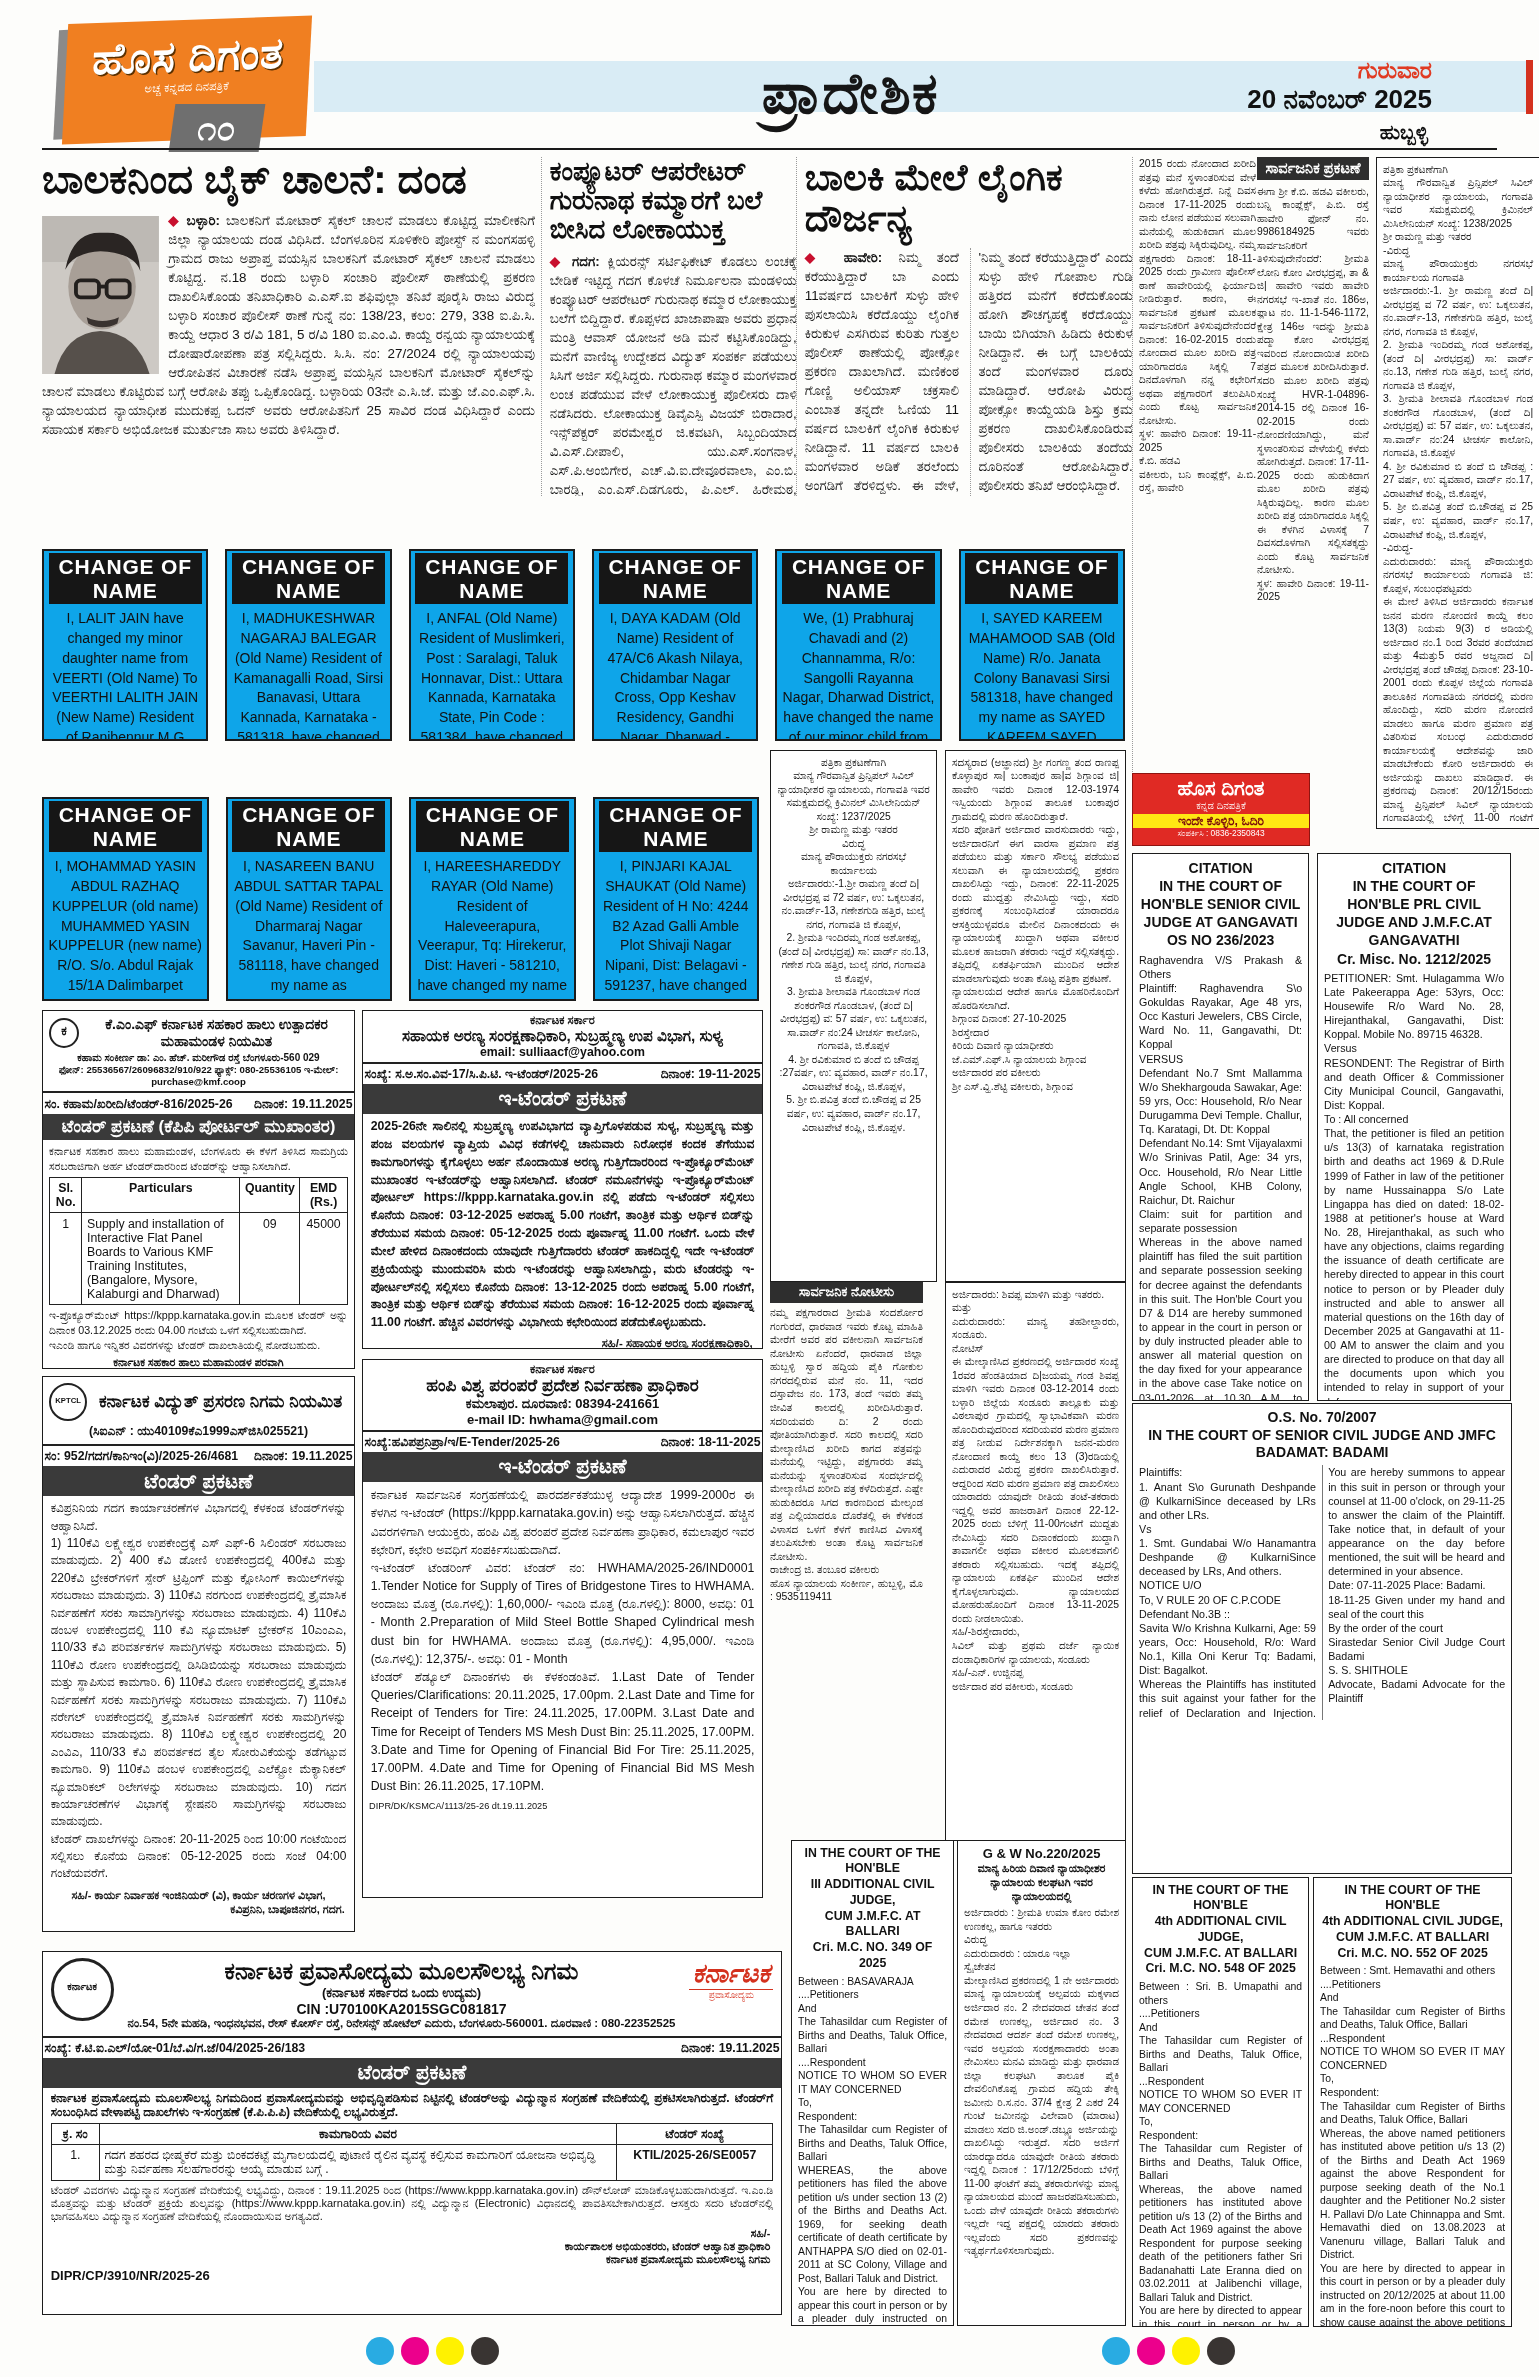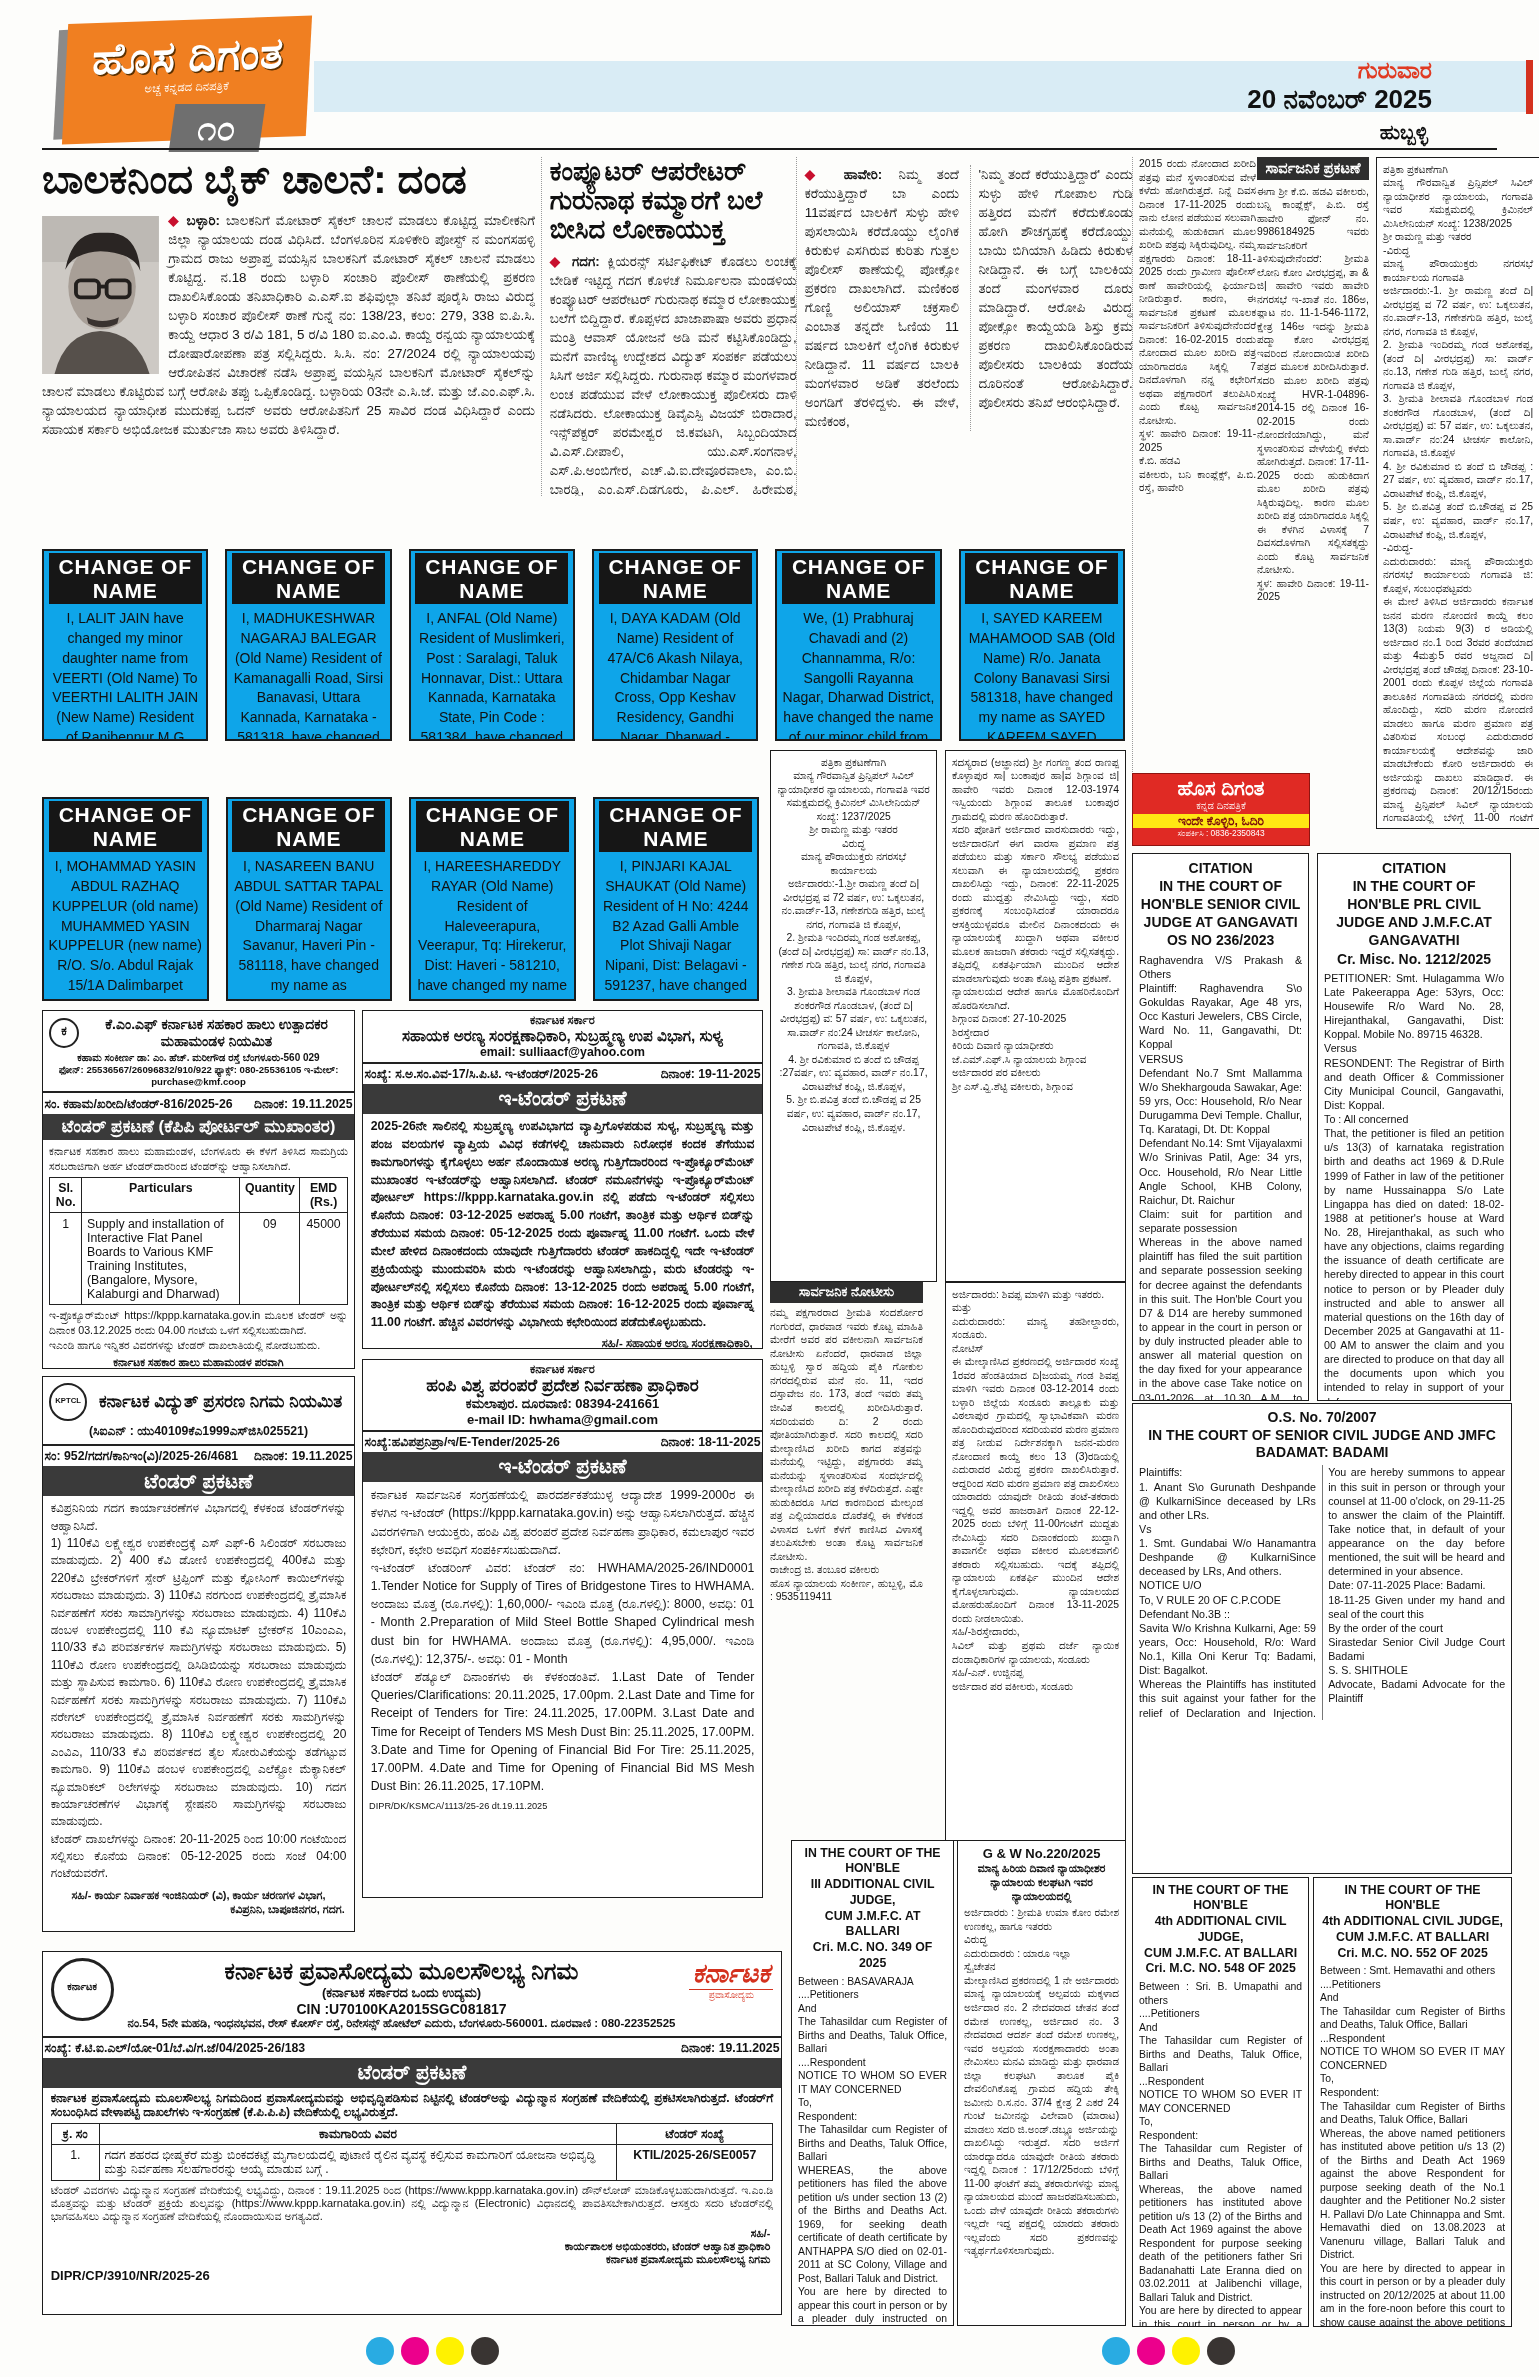--- a/index.html
+++ b/index.html
@@ -56,20 +56,21 @@
 
   <div class="abs" style="left:42px;top:6.1px;width:1455px;height:143px;">
     <div class="abs section-band" style="left:272px;top:55px;width:1217px;height:51px;"></div>
     <div class="abs red-bar" style="left:1484px;top:54px;width:7px;height:54px;"></div>
     <div class="abs logo-shadow" style="left:14px;top:18.4px;width:245px;height:109px;"></div>
     <div class="abs logo-box" style="left:23px;top:14px;width:244px;height:106px;padding-top:14px;">
       <div class="logo-title">ಹೊಸ ದಿಗಂತ</div>
       <div class="logo-tag">ಅಚ್ಚ ಕನ್ನಡದ ದಿನಪತ್ರಿಕೆ</div>
     </div>
     <div class="abs page-num" style="left:130px;top:98px;width:90px;height:48px;">೧೦</div>
+    <div class="abs section-title" style="left:272px;top:54px;width:1073px;text-align:center;">ಪ್ರಾದೇಶಿಕ</div>
     <div class="abs" style="right:65px;top:51px;width:230px;">
       <div class="date-day">ಗುರುವಾರ</div>
       <div class="date-line">20 ನವೆಂಬರ್ 2025</div>
     </div>
     <div class="abs edition" style="right:69px;top:115px;width:153px;">ಹುಬ್ಬಳ್ಳಿ</div>
     <div class="abs rule" style="left:0;top:142px;width:1455px;height:2.3px;"></div>
   </div>
 
   <div class="abs clip" style="left:42px;top:157px;width:493px;height:339px;">
     <div class="headline" style="font-size:40px;">ಬಾಲಕನಿಂದ ಬೈಕ್ ಚಾಲನೆ: ದಂಡ</div>
@@ -94,20 +95,21 @@
   <div class="abs clip vdot" style="left:541px;top:157px;width:247px;height:339px;padding-left:7.7px;">
     <div class="headline" style="font-size:26px;">ಕಂಪ್ಯೂಟರ್ ಆಪರೇಟರ್ ಗುರುನಾಥ ಕಮ್ಮಾರಗೆ ಬಲೆ ಬೀಸಿದ ಲೋಕಾಯುಕ್ತ</div>
     <div class="art-body just" style="margin-top:7.7px;">
       <span class="diamond">◆</span>
       <span class="lead">ಗದಗ:</span>
       <span>ಕ್ಲಿಯರನ್ಸ್ ಸರ್ಟಿಫಿಕೇಟ್ ಕೊಡಲು ಲಂಚಕ್ಕೆ ಬೇಡಿಕೆ ಇಟ್ಟಿದ್ದ ಗದಗ ಕೊಳಚೆ ನಿರ್ಮೂಲನಾ ಮಂಡಳಿಯ ಕಂಪ್ಯೂಟರ್ ಆಪರೇಟರ್ ಗುರುನಾಥ ಕಮ್ಮಾರ ಲೋಕಾಯುಕ್ತ ಬಲೆಗೆ ಬಿದ್ದಿದ್ದಾರೆ. ಕೊಪ್ಪಳದ ಖಾಜಾಪಾಷಾ ಅವರು ಪ್ರಧಾನ ಮಂತ್ರಿ ಆವಾಸ್ ಯೋಜನೆ ಅಡಿ ಮನೆ ಕಟ್ಟಿಸಿಕೊಂಡಿದ್ದು, ಮನೆಗೆ ವಾಣಿಜ್ಯ ಉದ್ದೇಶದ ವಿದ್ಯುತ್ ಸಂಪರ್ಕ ಪಡೆಯಲು ಸಿಸಿಗೆ ಅರ್ಜಿ ಸಲ್ಲಿಸಿದ್ದರು. ಗುರುನಾಥ ಕಮ್ಮಾರ ಮಂಗಳವಾರ ಲಂಚ ಪಡೆಯುವ ವೇಳೆ ಲೋಕಾಯುಕ್ತ ಪೊಲೀಸರು ದಾಳಿ ನಡೆಸಿದರು. ಲೋಕಾಯುಕ್ತ ಡಿವೈಎಸ್ಪಿ ವಿಜಯ್ ಬಿರಾದಾರ, ಇನ್ಸ್‌ಪೆಕ್ಟರ್ ಪರಮೇಶ್ವರ ಜಿ.ಕವಟಗಿ, ಸಿಬ್ಬಂದಿಯಾದ ವಿ.ಎಸ್.ದೀಪಾಲಿ, ಯು.ಎಸ್.ಸಂಗನಾಳ, ಎಸ್.ಪಿ.ಅಂಬಿಗೇರ, ಎಚ್.ವಿ.ಐ.ದೇವೂರವಾಲಾ, ಎಂ.ಬಿ. ಬಾರಡ್ಡಿ, ಎಂ.ಎಸ್.ದಿಡಗೂರು, ಪಿ.ಎಲ್. ಹಿರೇಮಠ, ಎಸ್.ವಿ. ನೈನಾಪೂರ ಹಾಗೂ ಎಂ.ಆರ್. ಹಿರೇಮಠ ಕಾರ್ಯಾಚರಣೆಯಲ್ಲಿ ಭಾಗವಹಿಸಿದ್ದರು. ಗದಗ ಲೋಕಾಯುಕ್ತದಲ್ಲಿ ಪ್ರಕರಣ ದಾಖಲಾಗಿದೆ.</span>
     </div>
   </div>
 
   <div class="abs clip vdot" style="left:796px;top:157px;width:328px;height:339px;padding-left:7.7px;">
+    <div class="headline" style="font-size:37px;">ಬಾಲಕಿ ಮೇಲೆ ಲೈಂಗಿಕ ದೌರ್ಜನ್ಯ</div>
     <div style="display:flex;gap:10.7px;margin-top:7.7px;">
       <div class="art-body just" style="width:50%;">
         <span class="diamond">◆</span>
         <span class="lead">ಹಾವೇರಿ:</span>
         <span>ನಿಮ್ಮ ತಂದೆ ಕರೆಯುತ್ತಿದ್ದಾರೆ ಬಾ ಎಂದು 11ವರ್ಷದ ಬಾಲಕಿಗೆ ಸುಳ್ಳು ಹೇಳಿ ಪುಸಲಾಯಿಸಿ ಕರೆದೊಯ್ದು ಲೈಂಗಿಕ ಕಿರುಕುಳ ಎಸಗಿರುವ ಕುರಿತು ಗುತ್ತಲ ಪೊಲೀಸ್ ಠಾಣೆಯಲ್ಲಿ ಪೋಕ್ಸೋ ಪ್ರಕರಣ ದಾಖಲಾಗಿದೆ. ಮಣಿಕಂಠ ಗೊಣ್ಣಿ ಅಲಿಯಾಸ್ ಚಕ್ರಸಾಲಿ ಎಂಬಾತ ತನ್ನದೇ ಓಣಿಯ 11 ವರ್ಷದ ಬಾಲಕಿಗೆ ಲೈಂಗಿಕ ಕಿರುಕುಳ ನೀಡಿದ್ದಾನೆ. 11 ವರ್ಷದ ಬಾಲಕಿ ಮಂಗಳವಾರ ಅಡಿಕೆ ತರಲೆಂದು ಅಂಗಡಿಗೆ ತೆರಳಿದ್ದಳು. ಈ ವೇಳೆ, ಮಣಿಕಂಠ,</span>
       </div>
       <div class="art-body just vdot" style="width:50%;padding-left:7.7px;">'ನಿಮ್ಮ ತಂದೆ ಕರೆಯುತ್ತಿದ್ದಾರೆ' ಎಂದು ಸುಳ್ಳು ಹೇಳಿ ಗೋಪಾಲ ಗುಡಿ ಹತ್ತಿರದ ಮನೆಗೆ ಕರೆದುಕೊಂಡು ಹೋಗಿ ಶೌಚಗೃಹಕ್ಕೆ ಕರೆದೊಯ್ದು ಬಾಯಿ ಬಿಗಿಯಾಗಿ ಹಿಡಿದು ಕಿರುಕುಳ ನೀಡಿದ್ದಾನೆ. ಈ ಬಗ್ಗೆ ಬಾಲಕಿಯ ತಂದೆ ಮಂಗಳವಾರ ದೂರು ಮಾಡಿದ್ದಾರೆ. ಆರೋಪಿ ವಿರುದ್ಧ ಪೋಕ್ಸೋ ಕಾಯ್ದೆಯಡಿ ಶಿಸ್ತು ಕ್ರಮ ಪ್ರಕರಣ ದಾಖಲಿಸಿಕೊಂಡಿರುವ ಪೊಲೀಸರು ಬಾಲಕಿಯ ತಂದೆಯ ದೂರಿನಂತೆ ಆರೋಪಿಸಿದ್ದಾರೆ. ಪೊಲೀಸರು ತನಿಖೆ ಆರಂಭಿಸಿದ್ದಾರೆ.</div>
     </div>
   </div>
 

